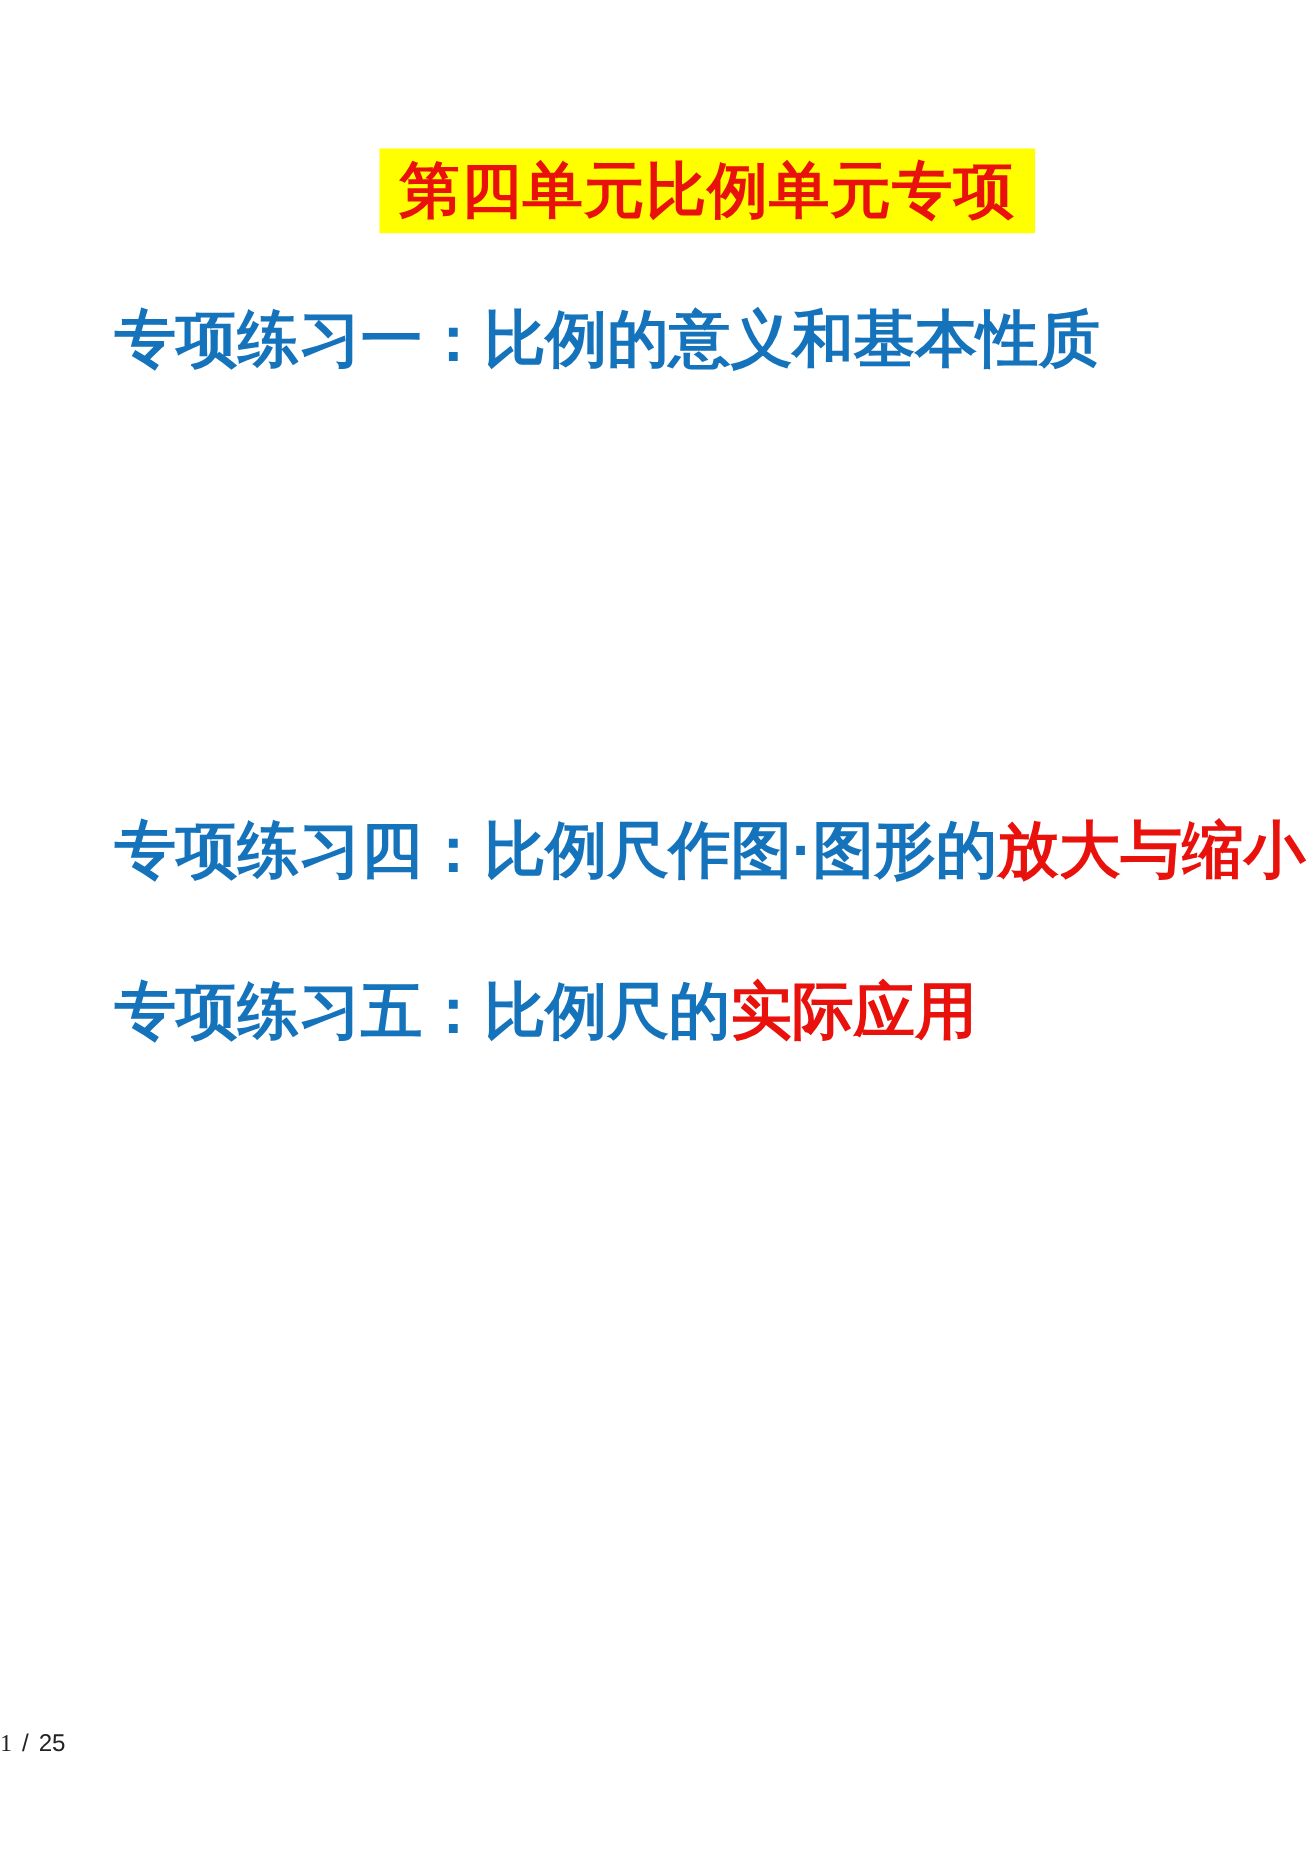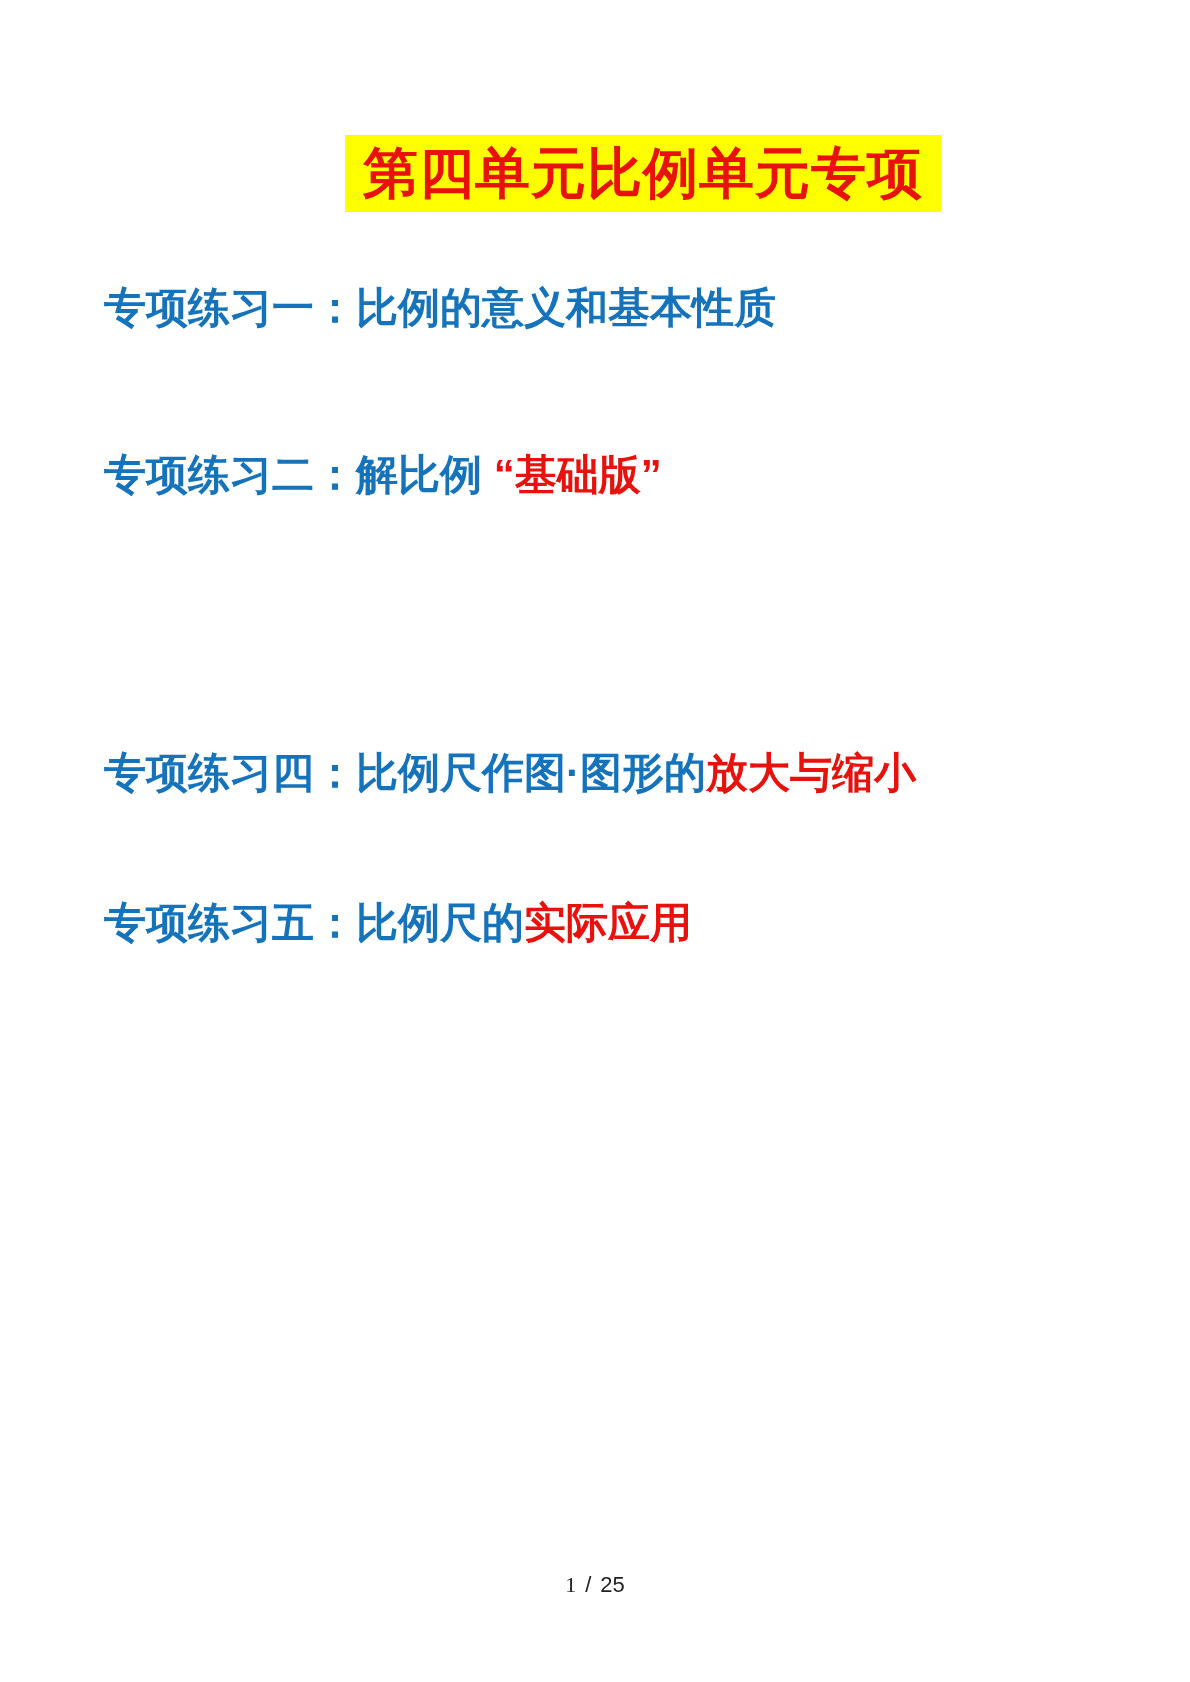--- a/index.html
+++ b/index.html
@@ -31,38 +31,38 @@
     color: var(--accent-red, #E8110B);
     font-size: 55px;
     line-height: 77px;
     padding: 0 18px;
     letter-spacing: 1px;
     white-space: nowrap;
   }
   .toc-item {
     position: absolute;
     left: 104px;
-    font-size: 42px;
+    font-size: 56px;
     line-height: 50px;
     white-space: nowrap;
     text-align: center;
   }
   .toc-item .txt  { color: var(--accent-blue, #1573BC); }
   .toc-item .acc  { color: var(--accent-red, #E8110B); }
   .toc-item-1 { top: 283px; }
   .toc-item-2 { top: 450px; }
   .toc-item-3 { top: 597px; }
   .toc-item-4 { top: 748px; }
-  .toc-item-5 { top: 898px; }
+  .toc-item-5 { top: 898px; font-family: Liberation Mono, monospace; }
   .page-footer {
     position: absolute;
     top: 1572px;
     left: 0;
     width: 100%;
-    text-align: center;
+    text-align: left;
     font-weight: normal;
     font-size: 22px;
     color: var(--footer-text, #222222);
   }
   .page-footer .num {
     font-family: "Liberation Serif", serif;
   }
   .page-footer .sep {
     display: inline-block;
     margin: 0 9px;
@@ -78,23 +78,20 @@
 <div class="page">
 
   <div class="title-row">
     <span class="page-title">第四单元比例单元专项</span>
   </div>
 
   <div class="toc-item toc-item-1">
     <span class="txt">专项练习一：比例的意义和基本性质</span><span class="acc"></span>
   </div>
 
-  <div class="toc-item toc-item-2">
-    <span class="txt">专项练习二：解比例</span><span class="acc"> “基础版”</span>
-  </div>
 
 
   <div class="toc-item toc-item-4">
     <span class="txt">专项练习四：比例尺作图·图形的</span><span class="acc">放大与缩小</span>
   </div>
 
   <div class="toc-item toc-item-5">
     <span class="txt">专项练习五：比例尺的</span><span class="acc">实际应用</span>
   </div>
 

